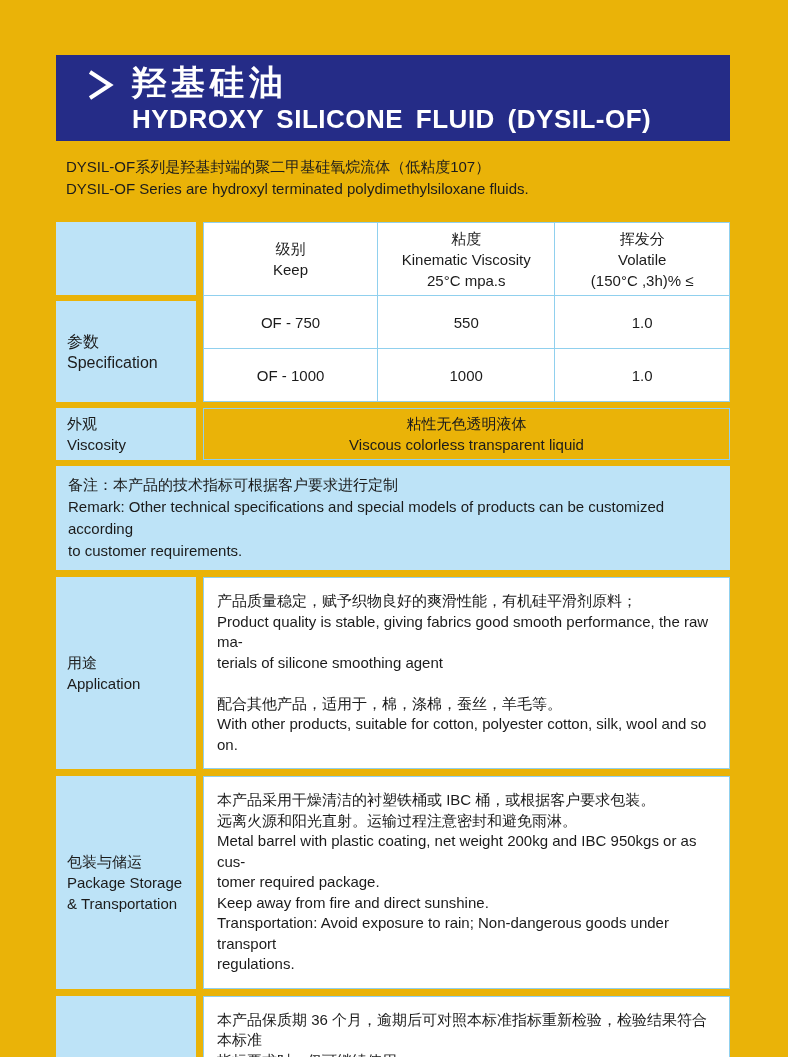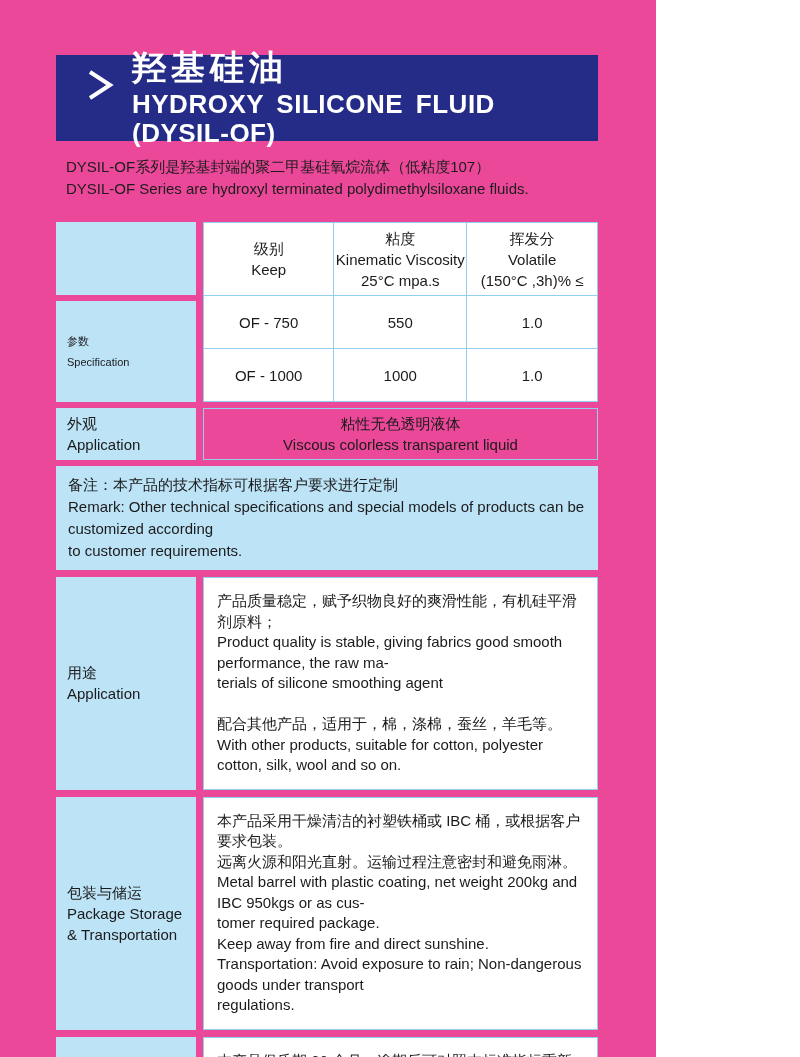--- a/index.html
+++ b/index.html
@@ -3,23 +3,23 @@
 <meta charset="utf-8">
 <style>
   * { margin: 0; padding: 0; box-sizing: border-box; }
   html, body { background: #ffffff; }
   body {
     font-family: "Liberation Sans", "DejaVu Sans", sans-serif;
     color: #1b1b1b;
   }
   .page {
     position: relative;
-    width: 656px;
+    width: 788px;
     height: 1057px;
-    background: #ec4899;
+    background: #eab308;
     overflow: hidden;
   }
   .content {
     padding: 55px 58px 0 56px;
   }
 
   
   .banner {
     height: 86px;
     background: #252c87;
@@ -93,21 +93,21 @@
     gap: 6px;
   }
   .spec-left .spacer { height: 73px; background: #bde3f7; }
   .spec-left .side-label {
     flex: 1;
     background: #bde3f7;
     display: flex;
     flex-direction: column;
     justify-content: center;
     padding-left: 11px;
-    font-size: 11px;
+    font-size: 16px;
     line-height: 21px;
     white-space: pre-line;
   }
   table.spec {
     flex: 1;
     border-collapse: collapse;
     table-layout: fixed;
   }
   table.spec th, table.spec td {
     border: 1px solid #90d0ee;
@@ -201,21 +201,21 @@
             <td>OF - 1000</td>
             <td>1000</td>
             <td>1.0</td>
           </tr>
         </tbody>
       </table>
     </div>
 
     <div class="band appearance-band">
       <div class="label-cell">外观
-Application</div>
+Viscosity</div>
       <div class="appearance-value">粘性无色透明液体
 Viscous colorless transparent liquid</div>
     </div>
 
     <div class="remark">备注：本产品的技术指标可根据客户要求进行定制
 Remark: Other technical specifications and special models of products can be customized according
 to customer requirements.</div>
 
     <div class="band section">
       <div class="label-cell">用途

